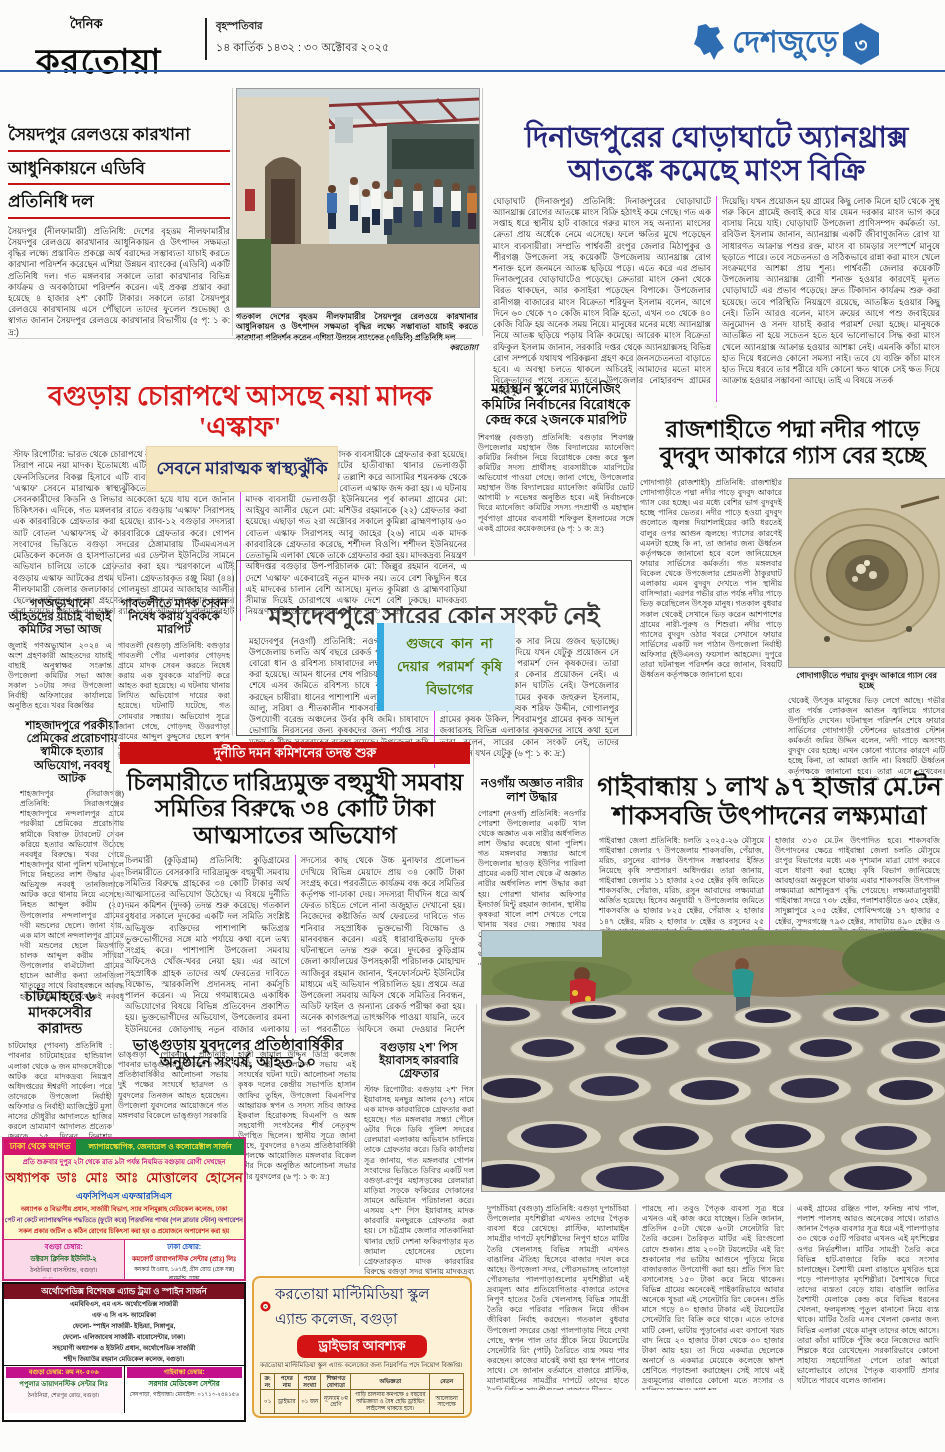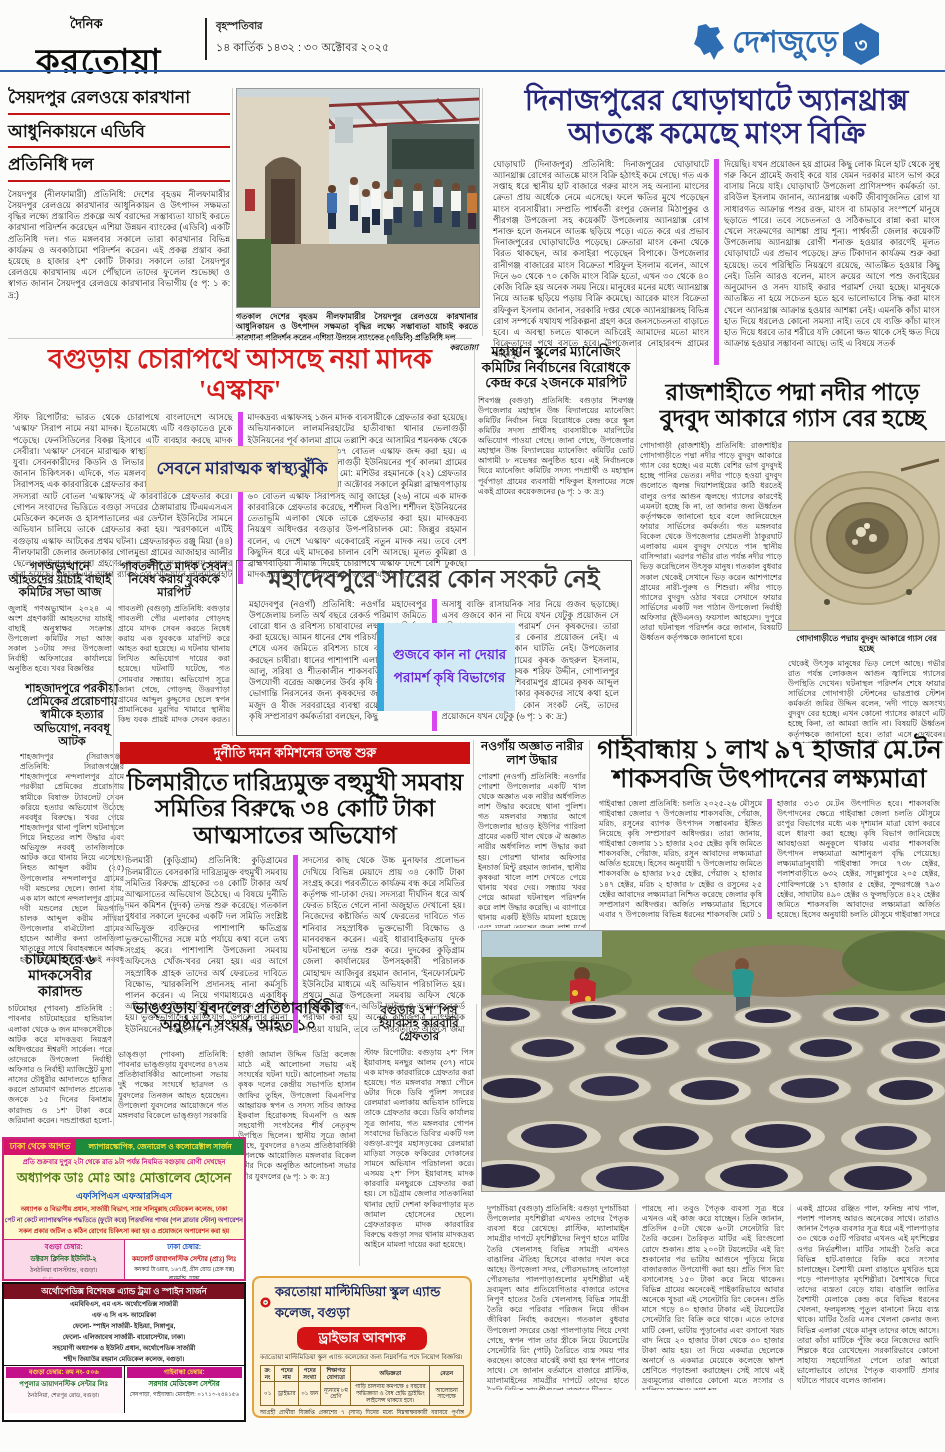--- a/index.html
+++ b/index.html
@@ -1,36 +1,36 @@
 <!DOCTYPE html>
 <html><head>
 <meta charset="utf-8">
 <style>
   html,body{margin:0;padding:0;background:#e9e9e5;}
   .page{position:relative;width:945px;height:1452px;margin:0 auto;background:#fcfcfa;overflow:hidden;
         font-family:"Liberation Sans","DejaVu Sans",sans-serif;color:#1a1a1a;}
   .abs{position:absolute;}
-  .hl{font-family:"Liberation Serif","DejaVu Serif",serif;font-weight:bold;color:#131313;text-align:center;line-height:1.15;}
+  .hl{font-family:"Liberation Serif","DejaVu Serif",serif;font-weight:bold;color:#131313;text-align:center;line-height:1.15;margin-top:37px;}
   .bd{font-size:8.5px;line-height:1.32;text-align:justify;color:#1c1c1c;}
   .bd-sm{font-size:7.8px;line-height:1.3;text-align:justify;color:#1c1c1c;}
   .c2{display:flex;gap:0;}
   .c2>div{flex:1;padding:0 5px;}
-  .c2>div+div{border-left:5px solid #d946ef;}
+  .c2>div+div{border-left:1px solid #d946ef;}
   .c3{display:flex;gap:0;}
   .c3>div{flex:1;padding:0 6px;}
   .c3>div+div{border-left:1px solid #c7c7c3;}
   .redline{display:block;border-bottom:2px solid #c41414;padding-bottom:5px;margin-bottom:7px;}
   .cap{font-size:8px;font-weight:bold;line-height:1.3;color:#111;text-align:justify;}
   .vr{position:absolute;width:1px;background:#ccccc8;}
   .hr{position:absolute;height:1px;background:#ccccc8;}
   .inset1{background:#f6e7c3;color:#1c2a6b;font-weight:bold;text-align:center;
           font-family:"Liberation Serif","DejaVu Serif",serif;display:flex;align-items:center;justify-content:center;
           z-index:5;border:1px solid #e8d5a8;}
-  .inset2{background:#d2e9f6;color:#6d28d9;font-weight:bold;text-align:center;
-          font-family:Liberation Sans, sans-serif;display:flex;align-items:center;justify-content:center;
+  .inset2{background:#d2e9f6;color:#4d7c0f;font-weight:bold;text-align:center;
+          font-family:Liberation Mono, monospace;display:flex;align-items:center;justify-content:center;
           z-index:5;border-left:7px solid #35aade;}
   .banner{background:#c90f0f;color:#fff;font-weight:bold;display:flex;align-items:center;justify-content:center;}
   .boxart{border:1px solid #555;}
   .masthead-name{font-family:"Liberation Serif","DejaVu Serif",serif;font-weight:bold;color:#0d0d0d;}
   .blue{color:#2f6db3;}
   .adbox1{background:#fff9cf;border:2px solid #c9267c;font-size:6.5px;overflow:hidden;}
   .adbox2{background:#fff;border:2px solid #111;font-size:6.5px;overflow:hidden;}
   .adjob{background:#fdf2d8;border:2px solid #e2a23c;border-radius:8px;overflow:hidden;}
   .tbl{width:100%;border-collapse:collapse;font-size:5.6px;line-height:1.2;}
   .tbl th,.tbl td{border:1px solid #8a6a2a;padding:1px 2px;text-align:center;vertical-align:middle;}
@@ -395,21 +395,21 @@
     <div class="hl" style="font-size:11.5px;">বগুড়ায় ২শ' পিস ইয়াবাসহ কারবারি গ্রেফতার</div>
     <div class="bd-sm" style="margin-top:4px;height:222px;overflow:hidden;">স্টাফ রিপোর্টার: বগুড়ায় ২শ' পিস ইয়াবাসহ মনছুর আলম (৩৭) নামে এক মাদক কারবারিকে গ্রেফতার করা হয়েছে। গত মঙ্গলবার সন্ধ্যা পৌনে ৬টার দিকে ডিবি পুলিশ সদরের রেলমারা এলাকায় অভিযান চালিয়ে তাকে গ্রেফতার করে। ডিবি কার্যালয় সূত্র জানায়, গত মঙ্গলবার গোপন সংবাদের ভিত্তিতে ডিবি'র একটি দল বগুড়া-রংপুর মহাসড়কের রেলমারা মাড়িয়া সড়কে ফকিরের দোকানের সামনে অভিযান পরিচালনা করে। এসময় ২শ' পিস ইয়াবাসহ মাদক কারবারি মনছুরকে গ্রেফতার করা হয়। সে চট্টগ্রাম জেলার সাতকানিয়া থানার ছোট দেশনা ফকিরপাড়ার মৃত জামাল হোসেনের ছেলে। গ্রেফতারকৃত মাদক কারবারির বিরুদ্ধে বগুড়া সদর থানায় মাদকদ্রব্য আইনে মামলা দায়ের করা হয়েছে।</div>
   </div>
 
   <div class="abs adbox1" style="left:2px;top:1137px;width:240px;height:140px;">
     <div style="display:flex;height:16px;">
       <div style="background:#d4156b;color:#ffe83a;font-weight:bold;font-size:8.5px;display:flex;align-items:center;justify-content:center;width:72px;">ঢাকা থেকে আগত</div>
       <div style="background:#1d8a3c;color:#ffe83a;font-weight:bold;font-size:7.5px;display:flex;align-items:center;justify-content:center;flex:1;">ল্যাপারস্কোপিক, জেনারেল ও কলোরেক্টাল সার্জন</div>
     </div>
     <div class="center" style="color:#c4108a;font-size:6.8px;font-weight:bold;margin-top:1px;">প্রতি শুক্রবার দুপুর ২টা থেকে রাত ৯টা পর্যন্ত নিয়মিত বগুড়ায় রোগী দেখছেন</div>
-    <div class="center" style="color:#4d7c0f;font-size:13px;font-weight:bold;font-family:Liberation Serif, serif;">অধ্যাপক ডাঃ মোঃ আঃ মোত্তালেব হোসেন</div>
+    <div class="center" style="color:#b91c1c;font-size:13px;font-weight:bold;font-family:Liberation Mono, monospace;">অধ্যাপক ডাঃ মোঃ আঃ মোত্তালেব হোসেন</div>
     <div class="center" style="color:#1550c0;font-size:9px;font-weight:bold;">এফসিপিএস  এফআরসিএস</div>
     <div class="center" style="color:#c01515;font-size:6.3px;font-weight:bold;">অধ্যাপক ও বিভাগীয় প্রধান, সার্জারী বিভাগ, স্যার সলিমুল্লাহ মেডিকেল কলেজ, ঢাকা</div>
     <div class="center" style="color:#6b2b90;font-size:6.3px;font-weight:bold;">পেট না কেটে ল্যাপারস্কপিক পদ্ধতিতে (ফুটো করে) পিত্তথলির পাথর (গল ব্লাডার স্টোন) অপারেশন</div>
     <div class="center" style="color:#c01515;font-size:6.3px;font-weight:bold;">সকল প্রকার জটিল ও কঠিন রোগের চিকিৎসা করা হয় ও প্রয়োজনে অপারেশন করা হয়</div>
     <div class="ad-row" style="margin-top:2px;border-top:1px solid #c9267c;height:52px;">
       <div style="background:#fcd9e8;border-right:1px solid #c9267c;padding:1px 2px;">
         <div class="center" style="color:#c4108a;font-weight:bold;font-size:7px;">বগুড়া চেম্বার:</div>
         <div class="center" style="color:#14691e;font-weight:bold;font-size:7px;">ডক্টরস ক্লিনিক ইউনিট-২</div>
         <div class="center" style="font-size:6.2px;">ঠনঠনিয়া বাসস্ট্যান্ড, বগুড়া।</div>
         <div class="center" style="color:#c4108a;font-size:6.2px;">সিরিয়ালের জন্য:</div>
@@ -450,21 +450,21 @@
 
   <div class="abs adjob" style="left:252px;top:1276px;width:220px;height:142px;padding:4px 6px;box-sizing:border-box;">
     <div style="display:flex;align-items:center;gap:4px;justify-content:center;">
       <span>
         <svg width="11" height="11" viewBox="0 0 11 11">
             <circle cx="5.5" cy="5.5" r="5" fill="#d41414"></circle>
             <circle cx="5.5" cy="5.5" r="2.4" fill="#fff"></circle>
             <circle cx="5.5" cy="5.5" r="1.1" fill="#1d8a3c"></circle>
           </svg>
       </span>
-      <span style="font-weight:bold;font-size:13px;color:#14245e;">করতোয়া মাল্টিমিডিয়া স্কুল এ্যান্ড কলেজ, বগুড়া</span>
+      <span style="font-weight:normal;font-size:15px;color:#14245e;">করতোয়া মাল্টিমিডিয়া স্কুল এ্যান্ড কলেজ, বগুড়া</span>
     </div>
     <div class="center" style="margin:3px auto 2px;background:#d41414;color:#fff;font-weight:bold;font-size:13px;width:130px;border-radius:8px;padding:1px 0;">ড্রাইভার আবশ্যক</div>
     <div style="font-size:6.5px;">করতোয়া মাল্টিমিডিয়া স্কুল এ্যান্ড কলেজের জন্য নিম্নবর্ণিত পদে নিয়োগ বিজ্ঞপ্তি।</div>
     <table class="tbl" style="margin-top:2px;">
       <tbody>
           <tr>
         <th>ক্র: নং</th>
         <th>পদের নাম</th>
         <th>পদের সংখ্যা</th>
         <th>শিক্ষাগত যোগ্যতা</th>

